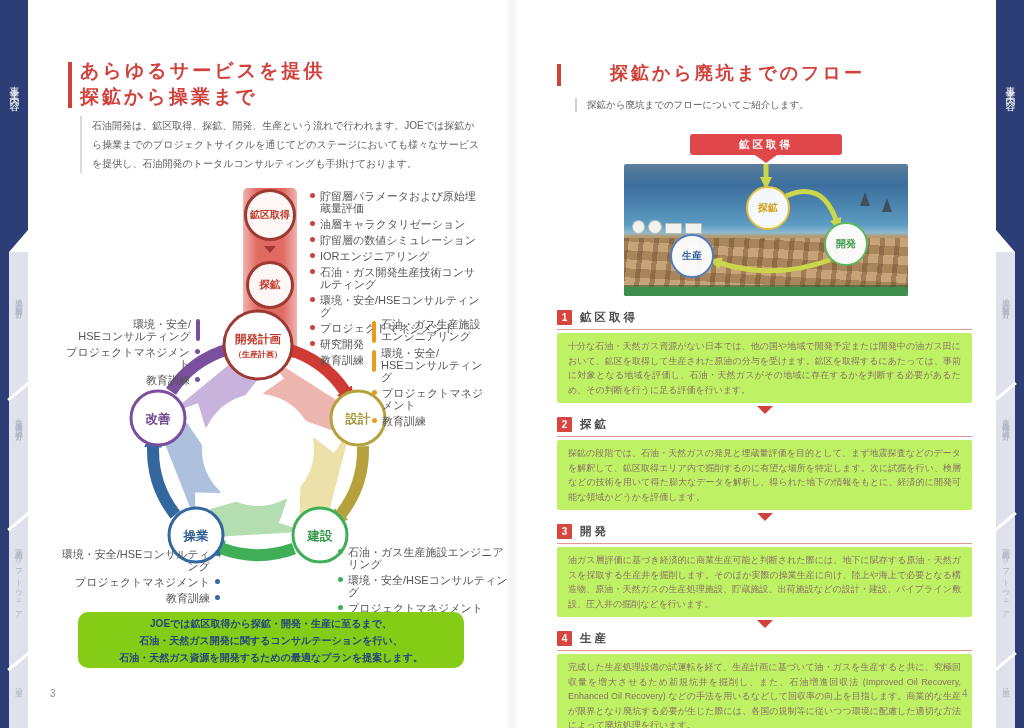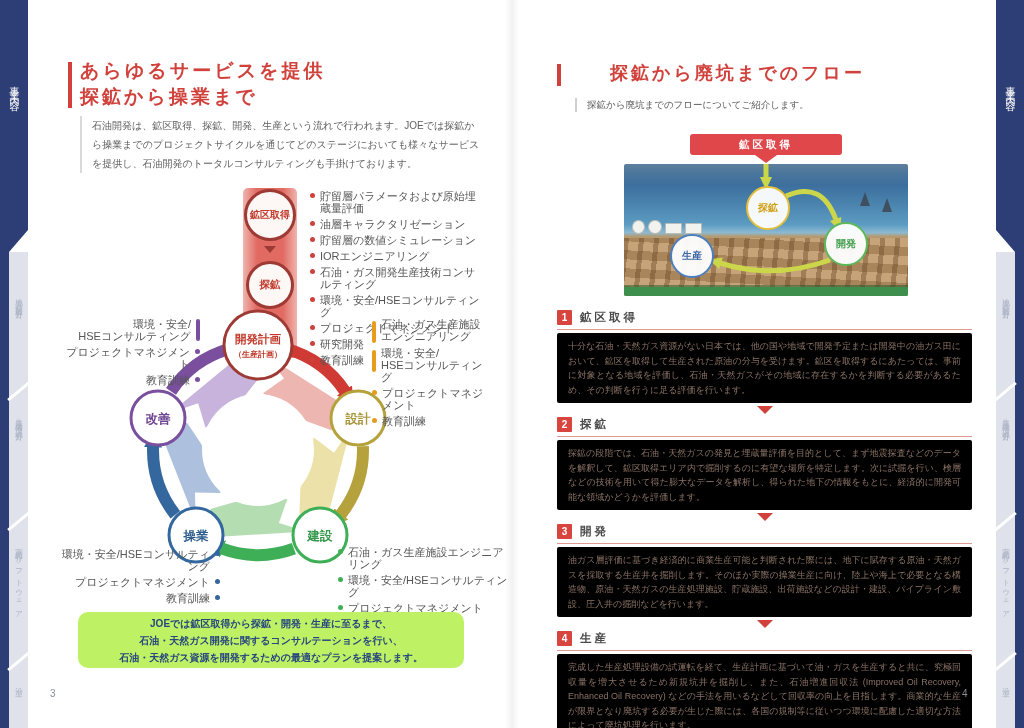--- a/index.html
+++ b/index.html
@@ -49,21 +49,21 @@
   .svc li span.t{color:#555;}
   .svc.ralign li{flex-direction:row-reverse;text-align:right;}
   .svc.ralign li .bu{margin:3px 0 0 5px;}
   .svc.ralign li .bu.barb{margin-top:1px;}
   .c-red{color:#d0413c;} .c-purple{color:#7a4f9d;} .c-orange{color:#e89c1e;}
   .c-blue{color:#33679e;} .c-green{color:#3faf57;}
 
   .ringwrap{position:absolute;left:108px;top:300px;width:300px;height:300px;}
 
   
-  .bluebox{position:absolute;background:#bef264;border-radius:10px;color:#27467f;font-weight:bold;
+  .bluebox{position:absolute;background:#84cc16;border-radius:10px;color:#27467f;font-weight:bold;
            font-size:10px;line-height:17px;text-align:center;display:flex;align-items:center;justify-content:center;}
 
   
   .sub{position:absolute;font-size:9.5px;color:#5a5a5a;border-left:2px solid #cfcfcf;padding-left:10px;line-height:14px;}
 
   .illu{position:absolute;left:624px;top:134px;width:284px;height:162px;}
   .banner{position:absolute;left:50%;top:0;transform:translateX(-50%);width:152px;height:21px;background:#e0474b;
           border-radius:3px;color:#fff;font-size:10.5px;font-weight:bold;letter-spacing:3px;
           display:flex;align-items:center;justify-content:center;}
   .banner-tip{position:absolute;left:50%;top:21px;transform:translateX(-50%);width:0;height:0;
@@ -86,21 +86,21 @@
   .inode.y{border-color:#e4c03a;color:#cf9f14;}
   .inode.g{border-color:#5cb85c;color:#3f9e4c;}
   .inode.b{border-color:#4a7fc1;color:#3a66a5;}
   .illu-arrows{position:absolute;left:0;top:0;width:284px;height:162px;pointer-events:none;}
 
   .rcol{position:absolute;left:557px;top:310px;width:415px;}
   .sec-head{display:flex;align-items:center;border-bottom:1px solid #e09a92;padding-bottom:4px;}
   .numbox{flex:none;width:15px;height:15px;background:#d8453e;color:#fff;font-size:10px;font-weight:bold;
           display:flex;align-items:center;justify-content:center;border-radius:1px;}
   .sec-title{margin-left:8px;font-size:11.5px;font-weight:bold;color:#4a4a4a;letter-spacing:3px;}
-  .pinkbox{background:#000000;border-radius:2px;padding:6px 11px;margin-top:3px;
+  .pinkbox{background:#bef264;border-radius:2px;padding:6px 11px;margin-top:3px;
            font-size:9px;line-height:14.5px;color:#8a7265;text-align:justify;}
   .sec-arrow{width:0;height:0;border-left:8px solid transparent;border-right:8px solid transparent;
              border-top:8px solid #d0413c;margin:3px auto 3px auto;}
 </style>
 </head>
 <body>
 
 <div class="canvas">
 
   <div class="fold"></div>

